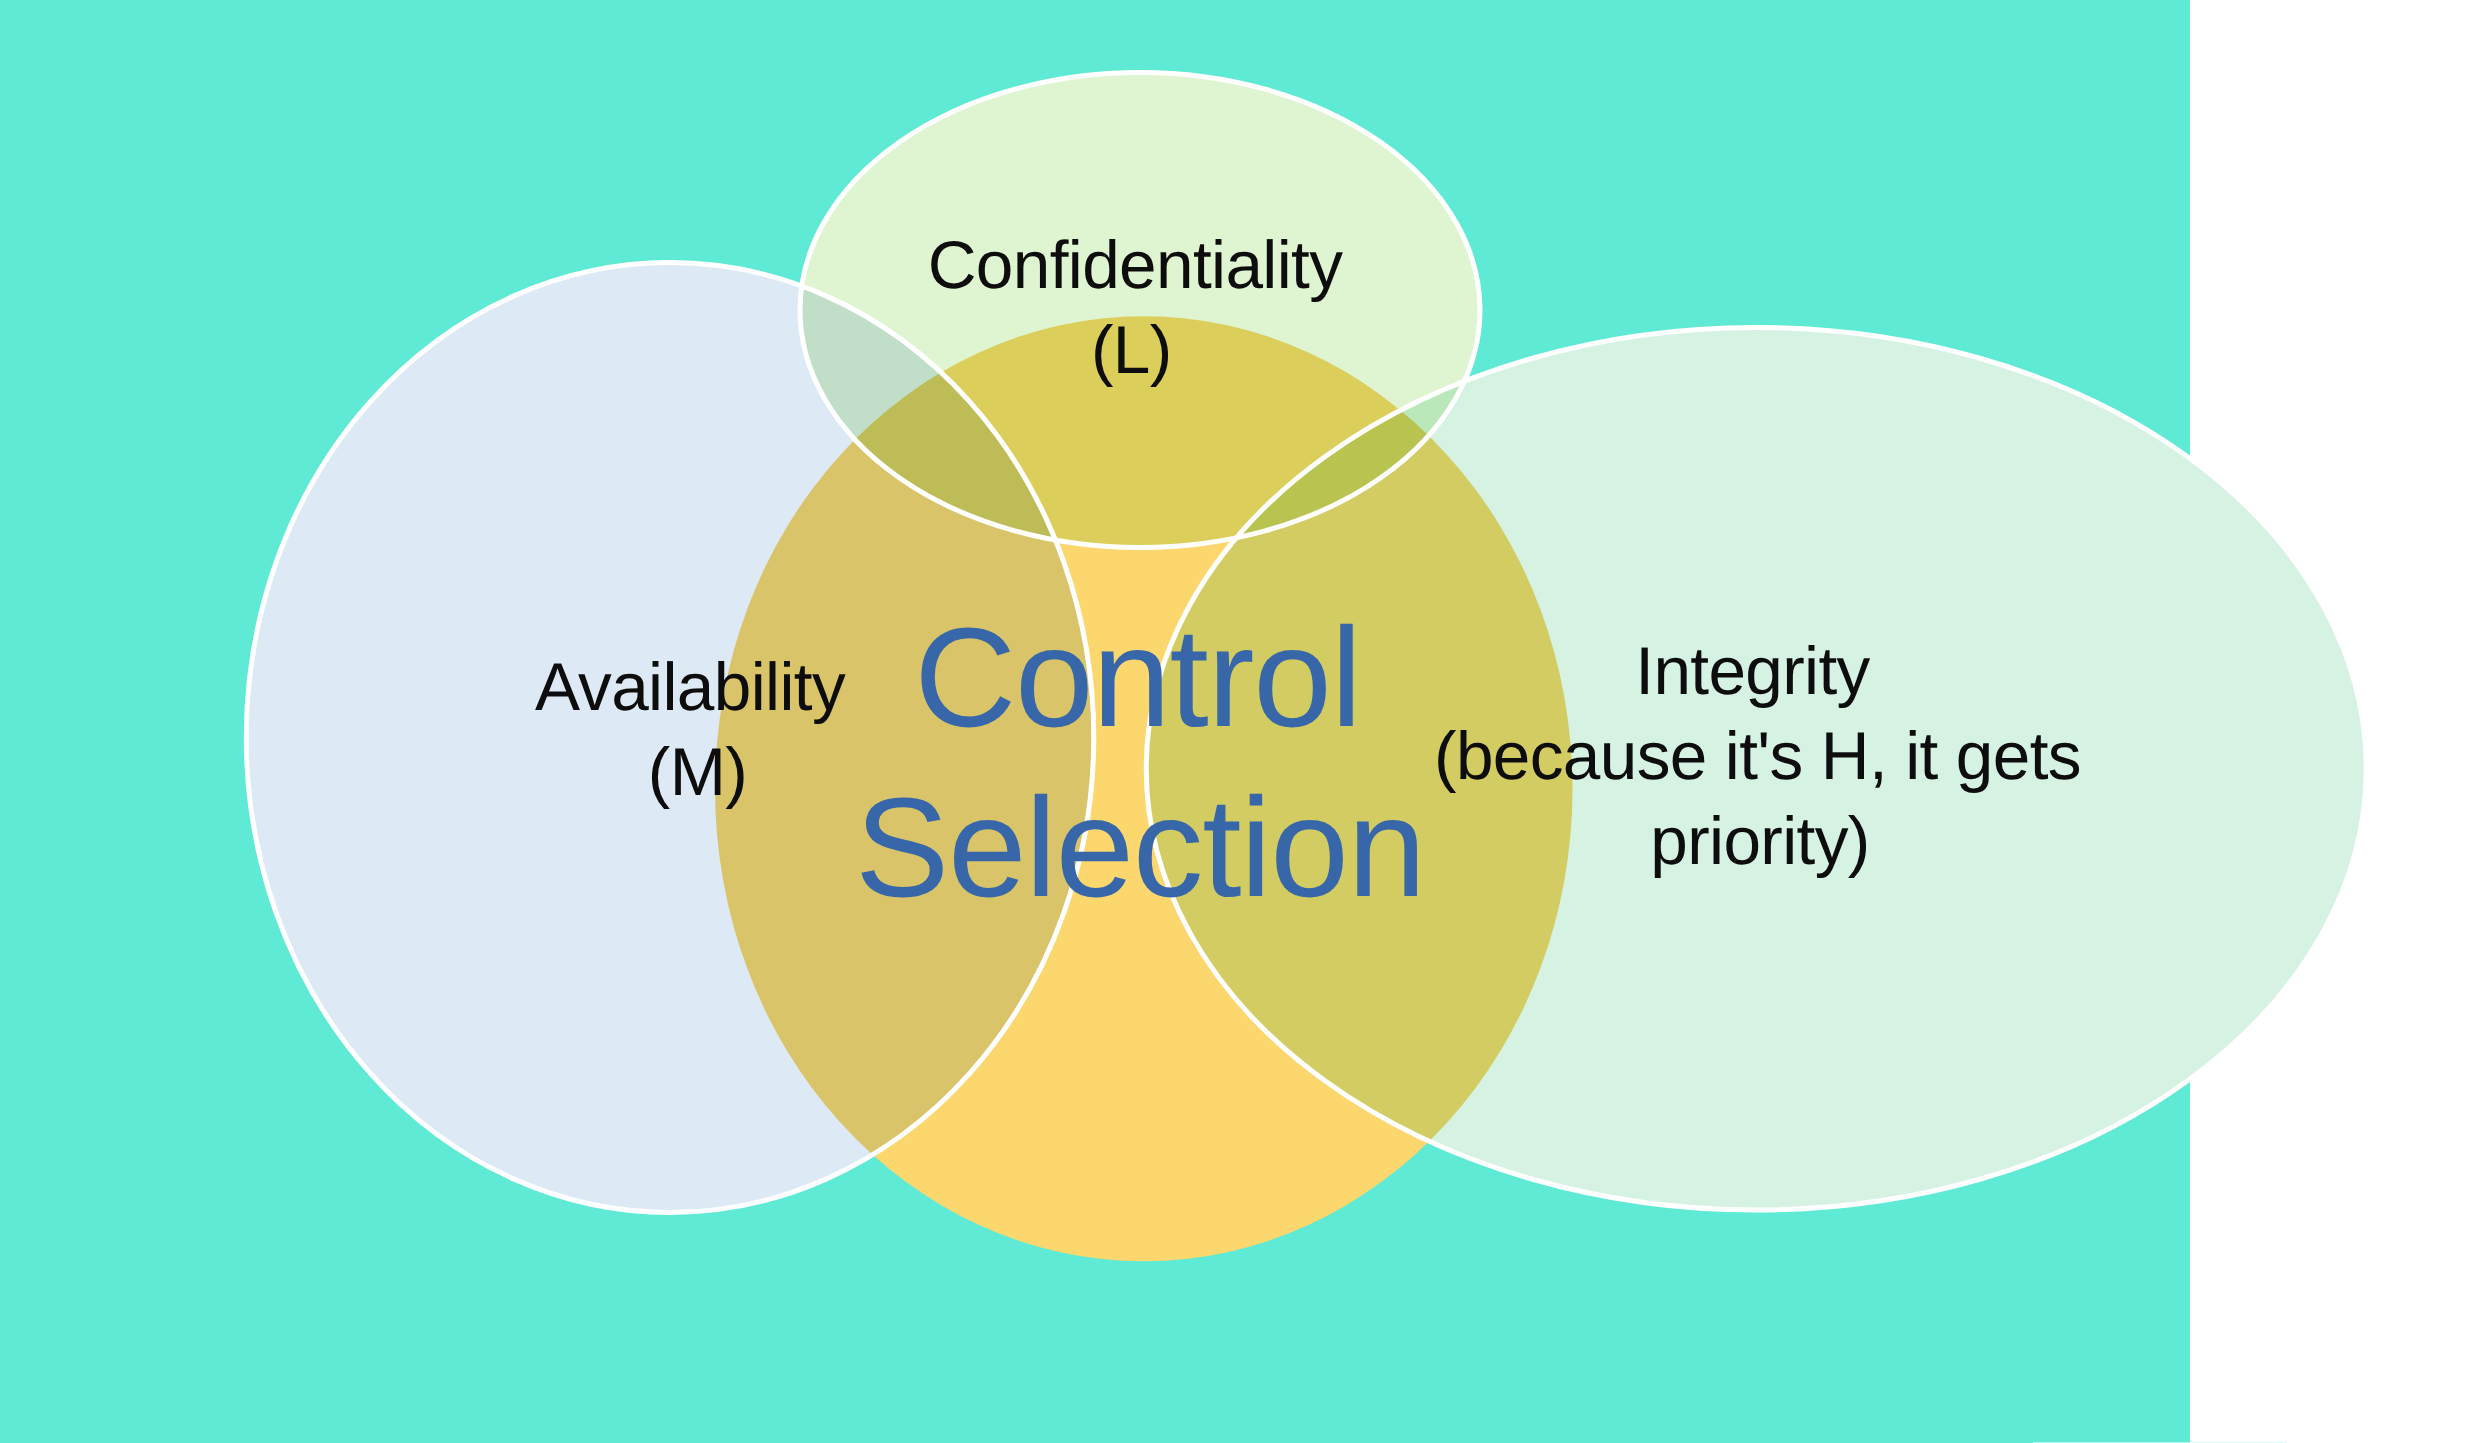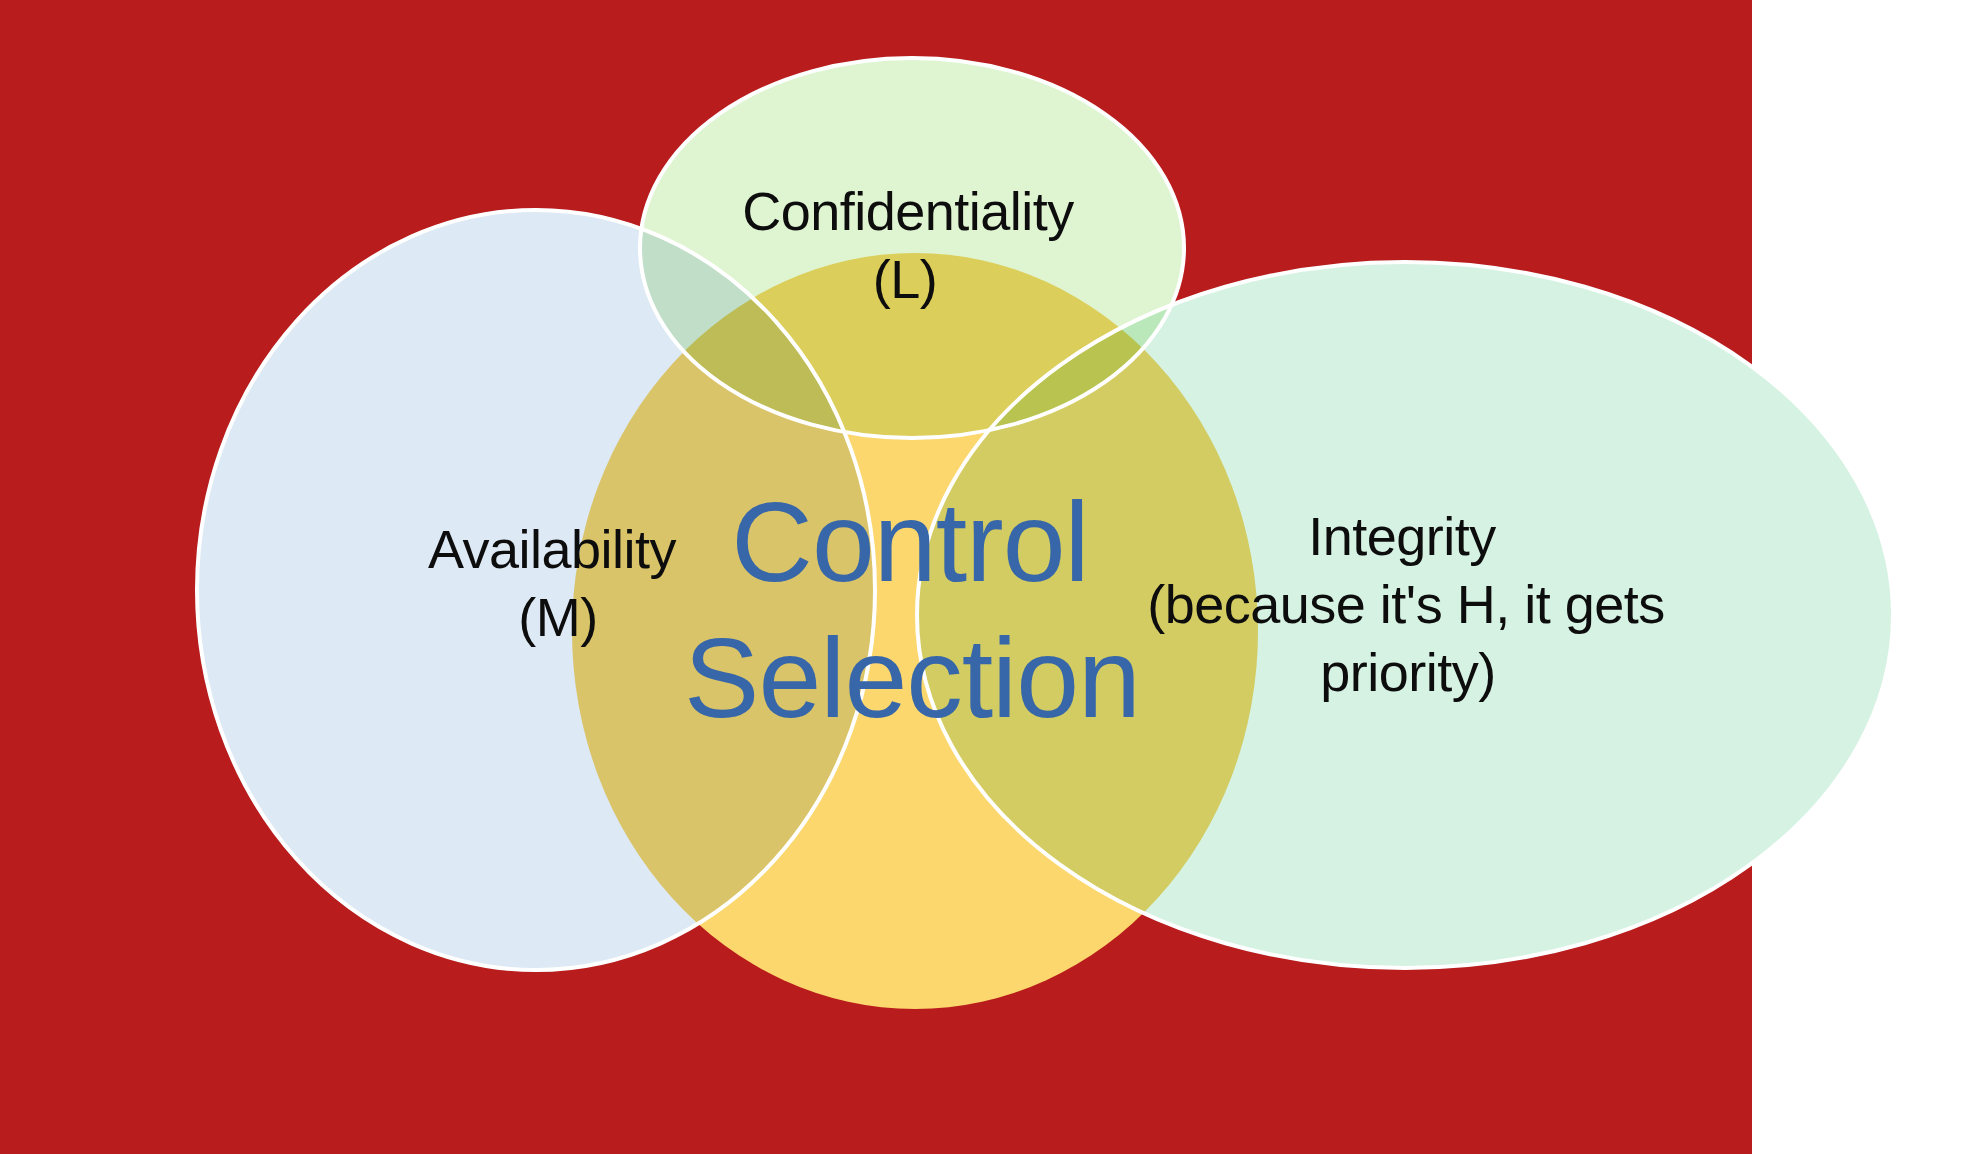--- a/index.html
+++ b/index.html
@@ -10,21 +10,21 @@
   body {
     width: 1980px;
     height: 1154px;
     overflow: hidden;
     font-family: "Liberation Sans", "DejaVu Sans", sans-serif;
   }
   #diagram-root {
     position: relative;
     width: 1752px;
     height: 1154px;
-    background: #b91c1c;
+    background: #5eead4;
   }
   svg {
     display: block;
     width: 1980px;
     height: 1154px;
     isolation: isolate;
   }
   .venn-fill {
     mix-blend-mode: multiply;
   }

